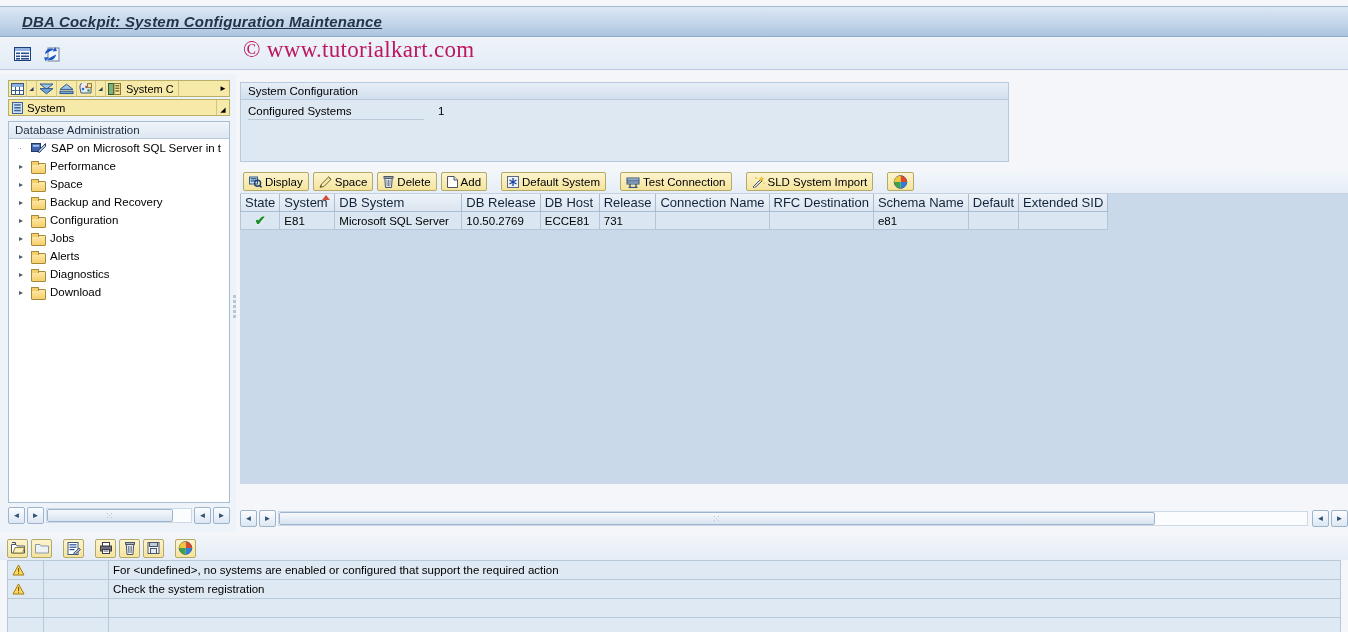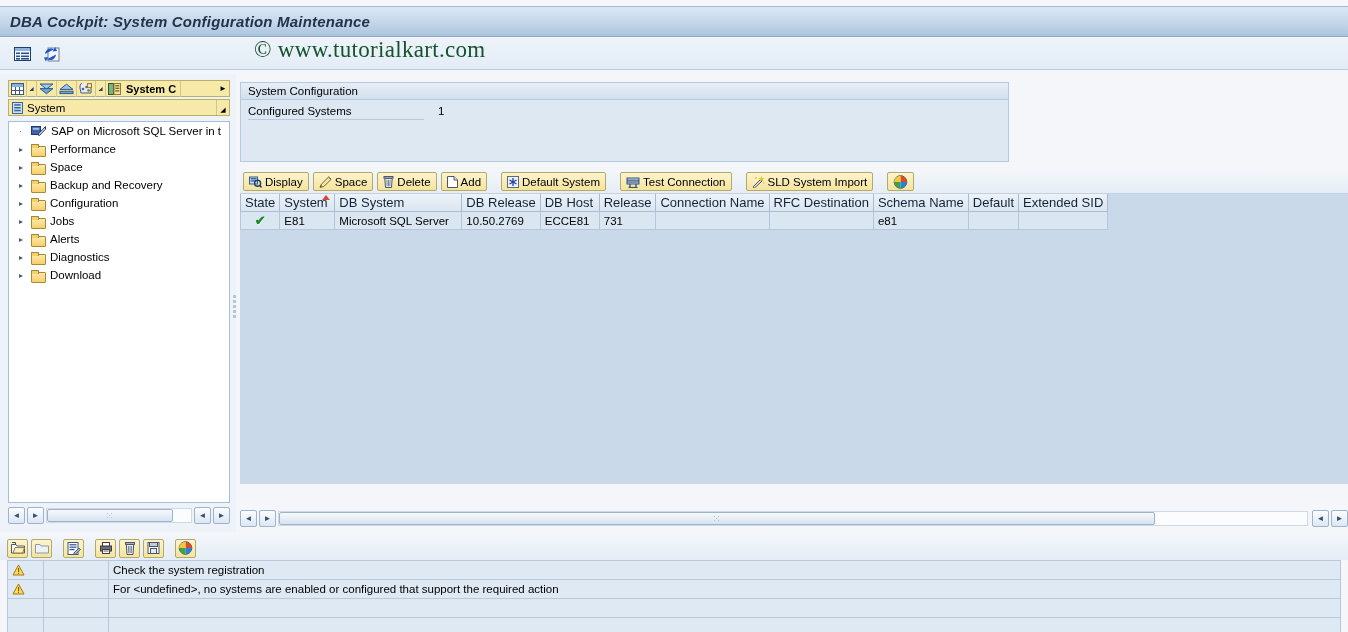--- a/index.html
+++ b/index.html
@@ -15,56 +15,57 @@
 
   
   #titlebar {
     position: absolute; left: 0; top: 6px; width: 1348px; height: 31px;
     background: linear-gradient(to bottom, #dce7f4 0%, #c4d6e9 55%, #aac4de 100%);
     border-top: 1px solid #9fb9d4;
     border-bottom: 1px solid #8ba8c6;
     display: flex; align-items: center;
   }
   #titlebar .ttl {
-    margin-left: 10px;
+    margin-left: 22px;
     font-weight: bold; font-style: italic;
     font-size: 15px; color: #23334a;
     letter-spacing: .2px;
+    text-decoration: underline;
   }
 
   
   #apptoolbar {
     position: absolute; left: 0; top: 38px; width: 1348px; height: 32px;
     background: linear-gradient(to bottom, #eef3f9 0%, #e3ecf6 100%);
     border-bottom: 1px solid #b9cbdf;
     display: flex; align-items: center; padding-left: 12px; gap: 10px;
   }
   .watermark {
-    position: absolute; left: 254px; top: 37px;
+    position: absolute; left: 243px; top: 37px;
     font-family: "Liberation Serif", serif;
-    font-size: 23px; color: #14532d; letter-spacing: .3px;
+    font-size: 23px; color: #be185d; letter-spacing: .3px;
     pointer-events: none; white-space: nowrap;
   }
 
   .icobtn { width: 20px; height: 20px; display:inline-flex; align-items:center; justify-content:center; cursor:pointer; }
 
   
   #leftpane {
     position: absolute; left: 0; top: 74px; width: 236px; height: 458px;
     background: #eef3f9;
   }
   #treetoolbar {
     position: absolute; left: 8px; top: 80px; width: 222px; height: 17px;
     background: #f7e9a8;
     border: 1px solid #b8b06a;
     display: flex; align-items: center;
   }
   .tbcell {
     height: 15px; display: flex; align-items: center; justify-content: center;
-    border-right: 1px solid #cfc48a; padding: 8px 2px; cursor: pointer; font-weight: bold;
+    border-right: 1px solid #cfc48a; padding: 8px 2px; cursor: pointer;
   }
   .tbcell.sm { width: 10px; }
   #treetoolbar .lbl { font-size: 11px; padding: 0 2px; white-space: nowrap; }
   #treearrow {
     margin-left: auto; width: 12px; display:flex; align-items:center; justify-content:center;
     font-size: 8px; cursor: pointer;
   }
 
   #systembox {
     position: absolute; left: 8px; top: 99px; width: 222px; height: 17px;
@@ -329,20 +330,21 @@
       <rect x="2.2" y="2.2" width="6.5" height="1.5" fill="#3a6597"></rect>
       <rect x="2.2" y="5" width="6.5" height="1.5" fill="#3a6597"></rect>
       <rect x="2.2" y="7.8" width="6.5" height="1.5" fill="#3a6597"></rect>
     </svg>
   </span>
   <span>System</span>
   <span class="drop">◢</span>
 </div>
 
 <div id="treepanel">
+  <div id="treehdr">Database Administration</div>
   <div id="tree-nodes">
       <div class="tnode">
         <span class="twist">·</span>
         <span class="ic">
           <svg width="15" height="11" viewBox="0 0 15 11">
             <rect x="0.5" y="0.5" width="9" height="8" fill="#3f62a8" stroke="#23386a"></rect>
             <rect x="1.8" y="1.8" width="6.4" height="2" fill="#9fc0e8"></rect>
             <path d="M8 9.8 L14.5 3.3 L14.5 0.6 L7.2 8 Z" fill="#cfe0f2" stroke="#23386a"></path>
           </svg>
         </span>
@@ -639,36 +641,36 @@
       <path d="M13.8 7 A6.3 6.3 0 0 1 7.5 13.3 L7.5 7 Z" fill="#2f7fd6"></path>
       <path d="M7.5 13.3 A6.3 6.3 0 0 1 1.2 7 L7.5 7 Z" fill="#3fa24a"></path>
       <path d="M1.2 7 A6.3 6.3 0 0 1 7.5 0.7 L7.5 7 Z" fill="#f0c93b"></path>
     </svg>
   </span>
 </div>
 
 <table id="msgtable">
   <tbody id="msg-rows">
       <tr>
+        <td class="icol"><span class="warn"><svg width="13" height="12" viewBox="0 0 13 12">
+              <path d="M6.5 1 L12 11 L1 11 Z" fill="#ffd95e" stroke="#a07a12"></path>
+              <rect x="6" y="4" width="1.1" height="4" fill="#7a5c08"></rect>
+              <rect x="6" y="8.7" width="1.1" height="1.1" fill="#7a5c08"></rect>
+            </svg></span></td>
+        <td class="bcol"></td>
+        <td>For &lt;undefined&gt;, no systems are enabled or configured that support the required action</td>
+      </tr>
+      <tr>
         <td class="icol sel"><span class="warn"><svg width="13" height="12" viewBox="0 0 13 12">
               <path d="M6.5 1 L12 11 L1 11 Z" fill="#ffd95e" stroke="#a07a12"></path>
               <rect x="6" y="4" width="1.1" height="4" fill="#7a5c08"></rect>
               <rect x="6" y="8.7" width="1.1" height="1.1" fill="#7a5c08"></rect>
             </svg></span></td>
         <td class="bcol"></td>
         <td>Check the system registration</td>
-      </tr>
-      <tr>
-        <td class="icol"><span class="warn"><svg width="13" height="12" viewBox="0 0 13 12">
-              <path d="M6.5 1 L12 11 L1 11 Z" fill="#ffd95e" stroke="#a07a12"></path>
-              <rect x="6" y="4" width="1.1" height="4" fill="#7a5c08"></rect>
-              <rect x="6" y="8.7" width="1.1" height="1.1" fill="#7a5c08"></rect>
-            </svg></span></td>
-        <td class="bcol"></td>
-        <td>For &lt;undefined&gt;, no systems are enabled or configured that support the required action</td>
       </tr>
       <tr>
         <td class="filler"></td>
         <td class="filler"></td>
         <td class="filler"></td>
       </tr>
       <tr>
         <td class="filler"></td>
         <td class="filler"></td>
         <td class="filler"></td>

